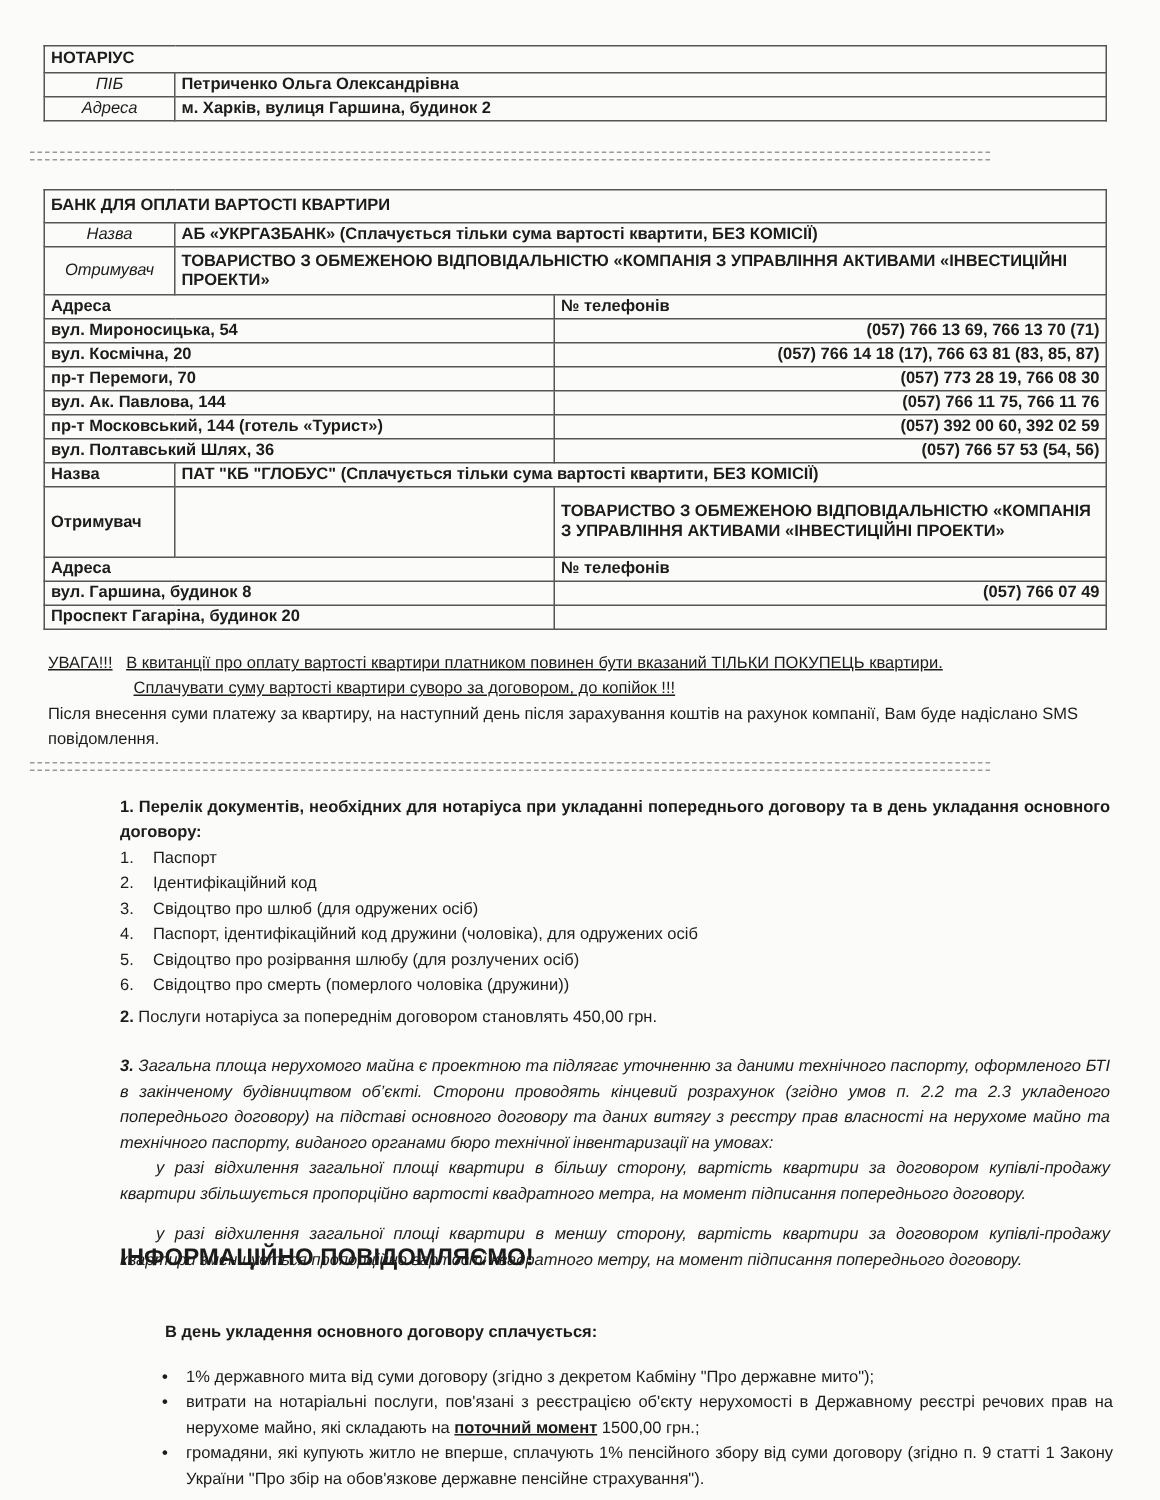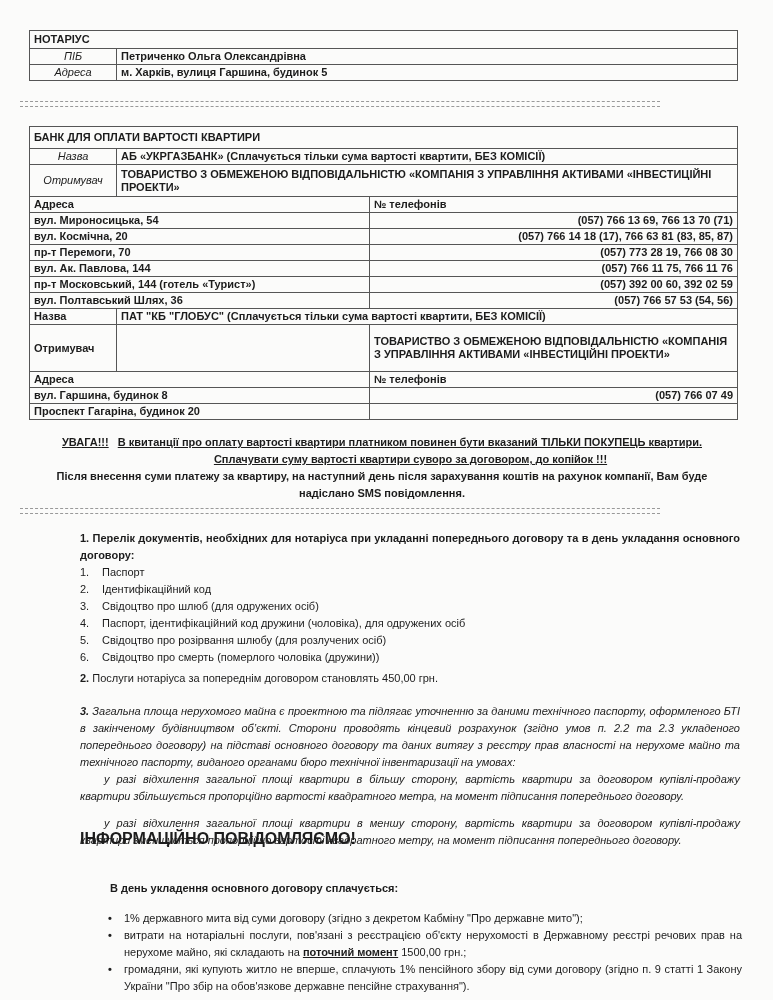--- a/index.html
+++ b/index.html
@@ -54,21 +54,21 @@
   <tbody>
       <tr style="height:18px">
     <td colspan="2" class="c b">НОТАРІУС</td>
   </tr>
   <tr style="height:16px">
     <td class="lbl">ПІБ</td>
     <td class="c b">Петриченко Ольга Олександрівна</td>
   </tr>
   <tr style="height:16px">
     <td class="lbl">Адреса</td>
-    <td class="b">м. Харків, вулиця Гаршина, будинок 5</td>
+    <td class="b">м. Харків, вулиця Гаршина, будинок 2</td>
   </tr>
 </tbody>
   </table>
 <div class="sep" style="top:101px;"></div>
 
 <table class="grid" style="top:126px;">
   <colgroup>
       <col style="width:87px">
       <col style="width:253px">
       <col>
@@ -130,21 +130,21 @@
     <td colspan="2" class="b">вул. Гаршина, будинок 8</td>
     <td class="r b">(057) 766 07 49</td>
   </tr>
   <tr style="height:16px">
     <td colspan="2" class="b">Проспект Гагаріна, будинок 20</td>
     <td class="r b"></td>
   </tr>
 </tbody>
   </table>
 
-<div class="abs" style="left:32px; top:434px; width:700px; font-size:11px; line-height:17px; font-weight:bold;text-align:center;">
+<div class="abs" style="left:32px; top:434px; width:700px; font-size:11px; line-height:17px; font-weight:normal;">
   <div>
     <span class="u">УВАГА!!!</span>
     <span class="u" style="margin-left:6px;">В квитанції про оплату вартості квартири платником повинен бути вказаний ТІЛЬКИ ПОКУПЕЦЬ квартири.</span>
   </div>
   <div style="padding-left:57px;">
     <span class="u">Сплачувати суму вартості квартири суворо за договором, до копійок !!!</span>
   </div>
   <div>Після внесення суми платежу за квартиру, на наступний день після зарахування коштів на рахунок компанії,  Вам буде надіслано SMS повідомлення.</div>
 </div>
 <div class="sep" style="top:508px;"></div>

